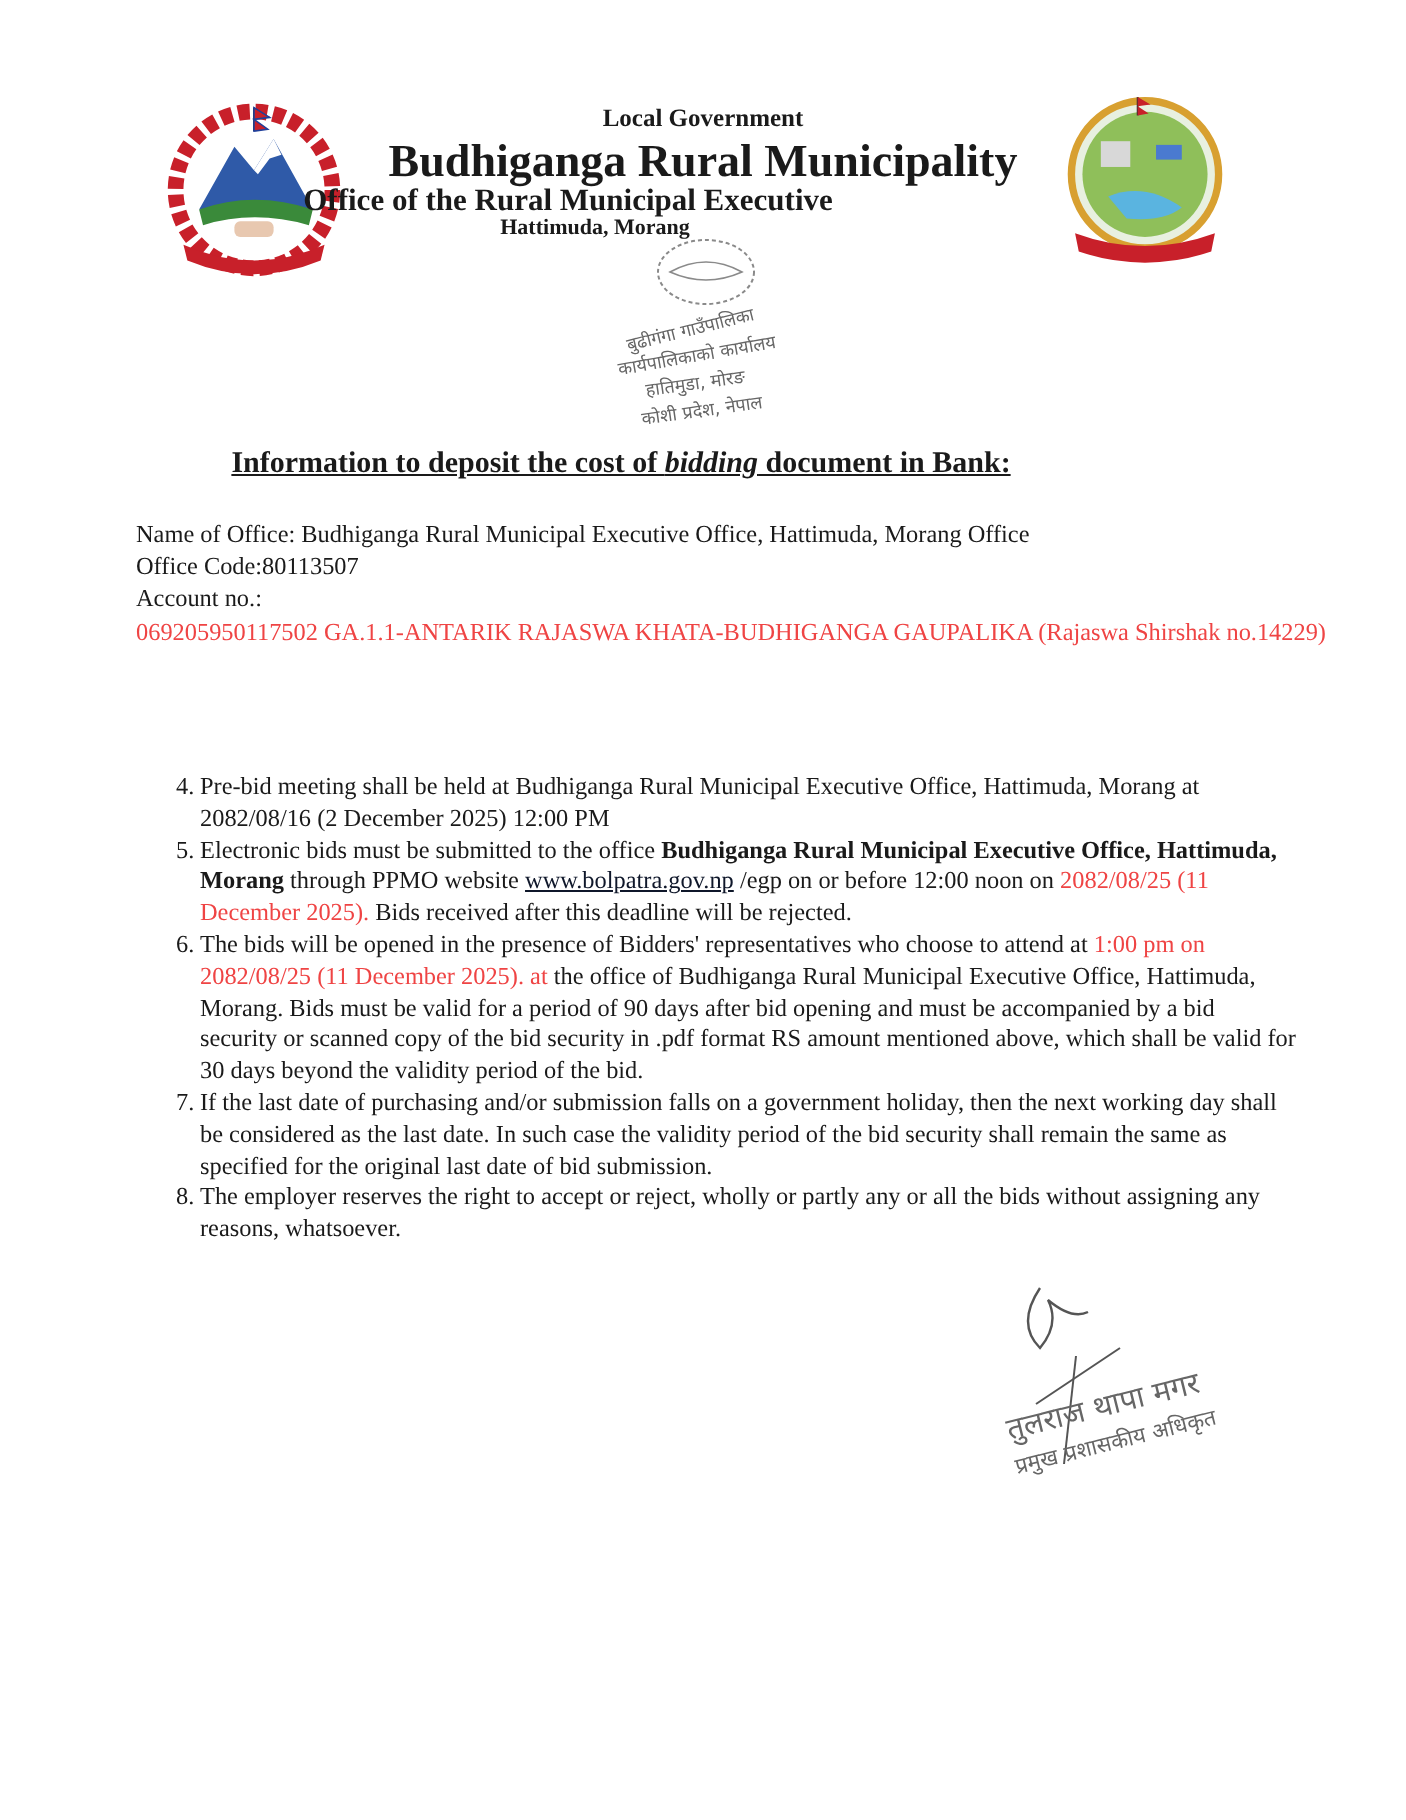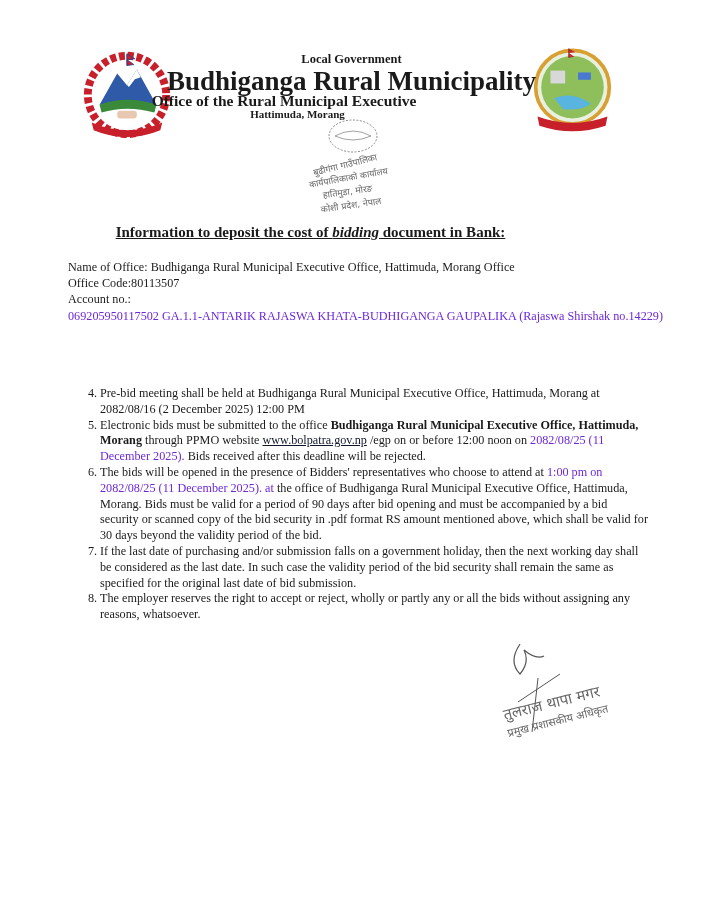--- a/index.html
+++ b/index.html
@@ -1,31 +1,31 @@
 <!DOCTYPE html>
 <html><head>
 <meta charset="utf-8">
 <style>
   html, body { margin:0; padding:0; background:#ffffff; }
   body { width:703px; height:910px; position:relative; overflow:hidden;
          font-family: "Liberation Serif", "DejaVu Serif", serif; color:#1a1a1a; }
   .abs { position:absolute; }
   .center { text-align:center; }
   .h-local { top:52px; left:0; width:703px; font-size:12.5px; font-weight:bold; }
-  .h-main { top:68px; left:0; width:703px; font-size:27px; font-weight:bold; line-height:26px; }
+  .h-main { top:68px; left:0; width:703px; font-size:23px; font-weight:bold; line-height:26px; }
   .h-office { top:92px; left:0; width:568px; font-size:15.5px; font-weight:bold; line-height:17px; }
   .h-addr { top:108px; left:0; width:595px; font-size:11px; font-weight:bold; }
   .stamp { left:283px; top:118px; width:140px; height:100px; }
   .logo-left { left:78px; top:43px; width:98px; height:100px; }
   .logo-right { left:525px; top:43px; width:95px; height:92px; }
   .title { top:224px; left:0; width:621px; font-size:15px; font-weight:bold; }
   .title span.t { text-decoration:underline; }
   .title i { font-style:italic; }
   .info { left:68px; top:259px; width:600px; font-size:12.2px; line-height:16.2px; }
-  .info .red, .red { color:#6d28d9; }
+  .info .red, .red { color:#ef4444; }
   .list { left:68px; top:386px; width:580px; font-size:12.2px; line-height:15.8px; margin:0; padding:0; list-style:none; }
   .list li { position:relative; padding-left:32px; margin-bottom:0; }
   .list li .num { position:absolute; left:20px; top:0; }
   .list a { color:#0f172a; text-decoration:underline; }
   .sig { left:480px; top:632px; width:170px; height:110px; }
 </style>
 </head>
 <body>
 
 <svg class="abs logo-left" viewBox="0 0 100 100">

